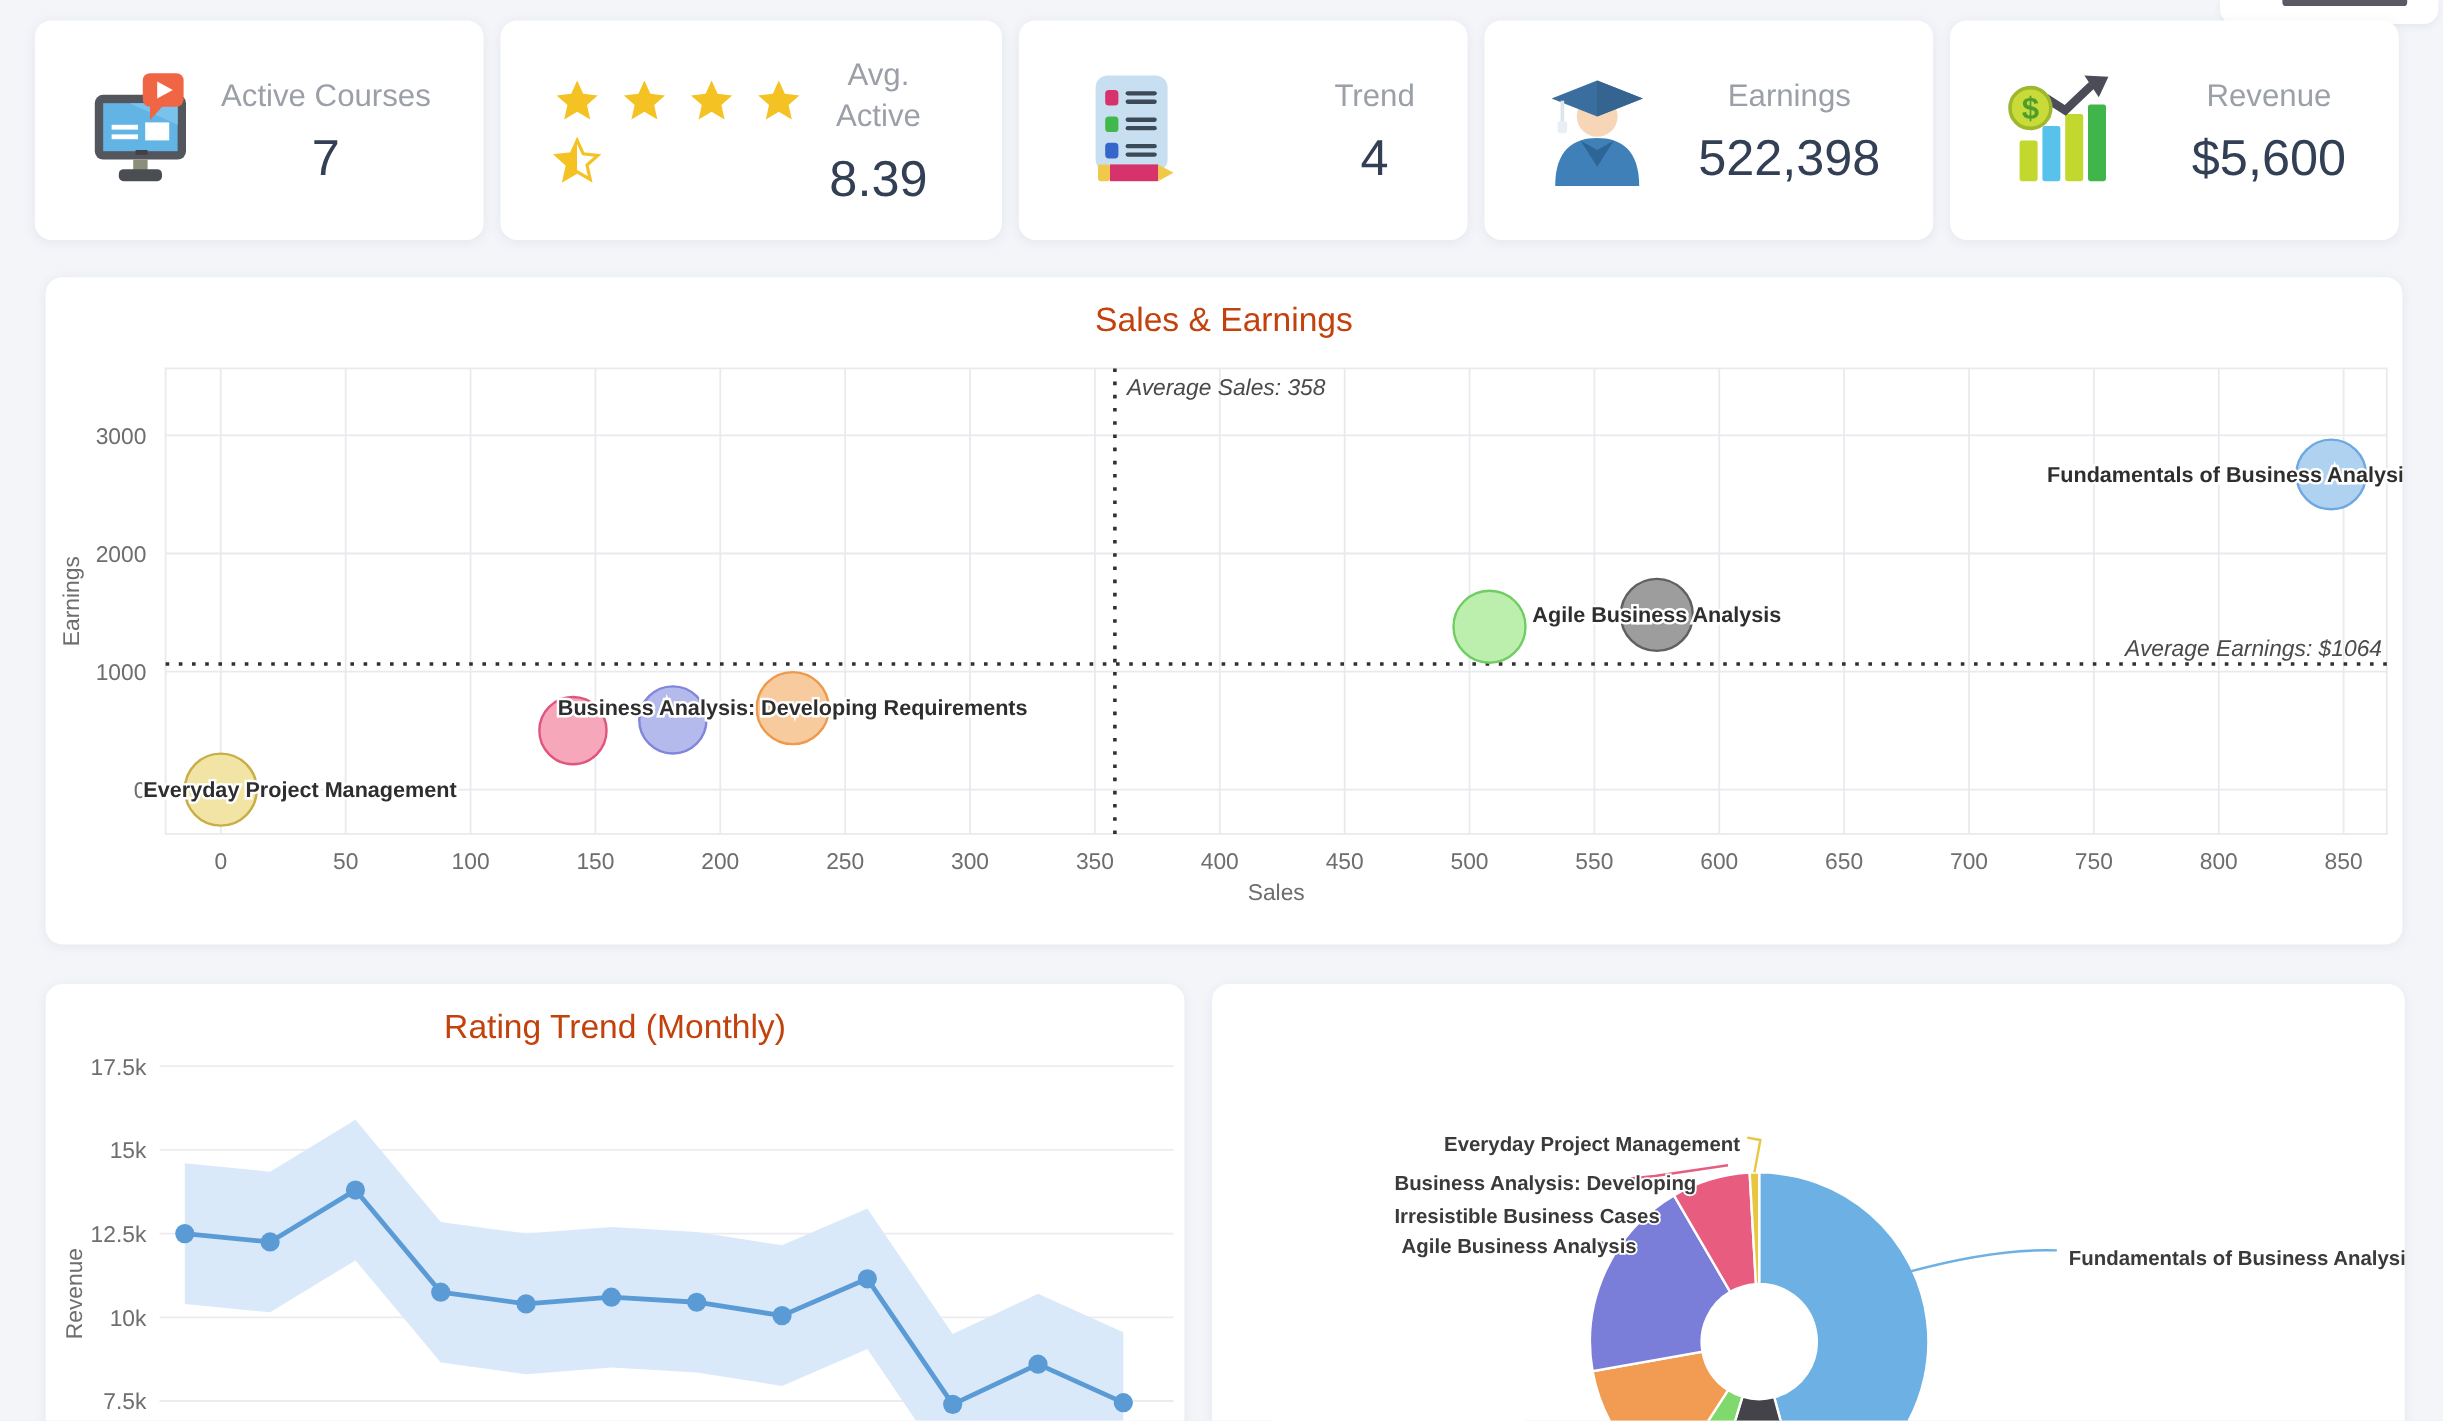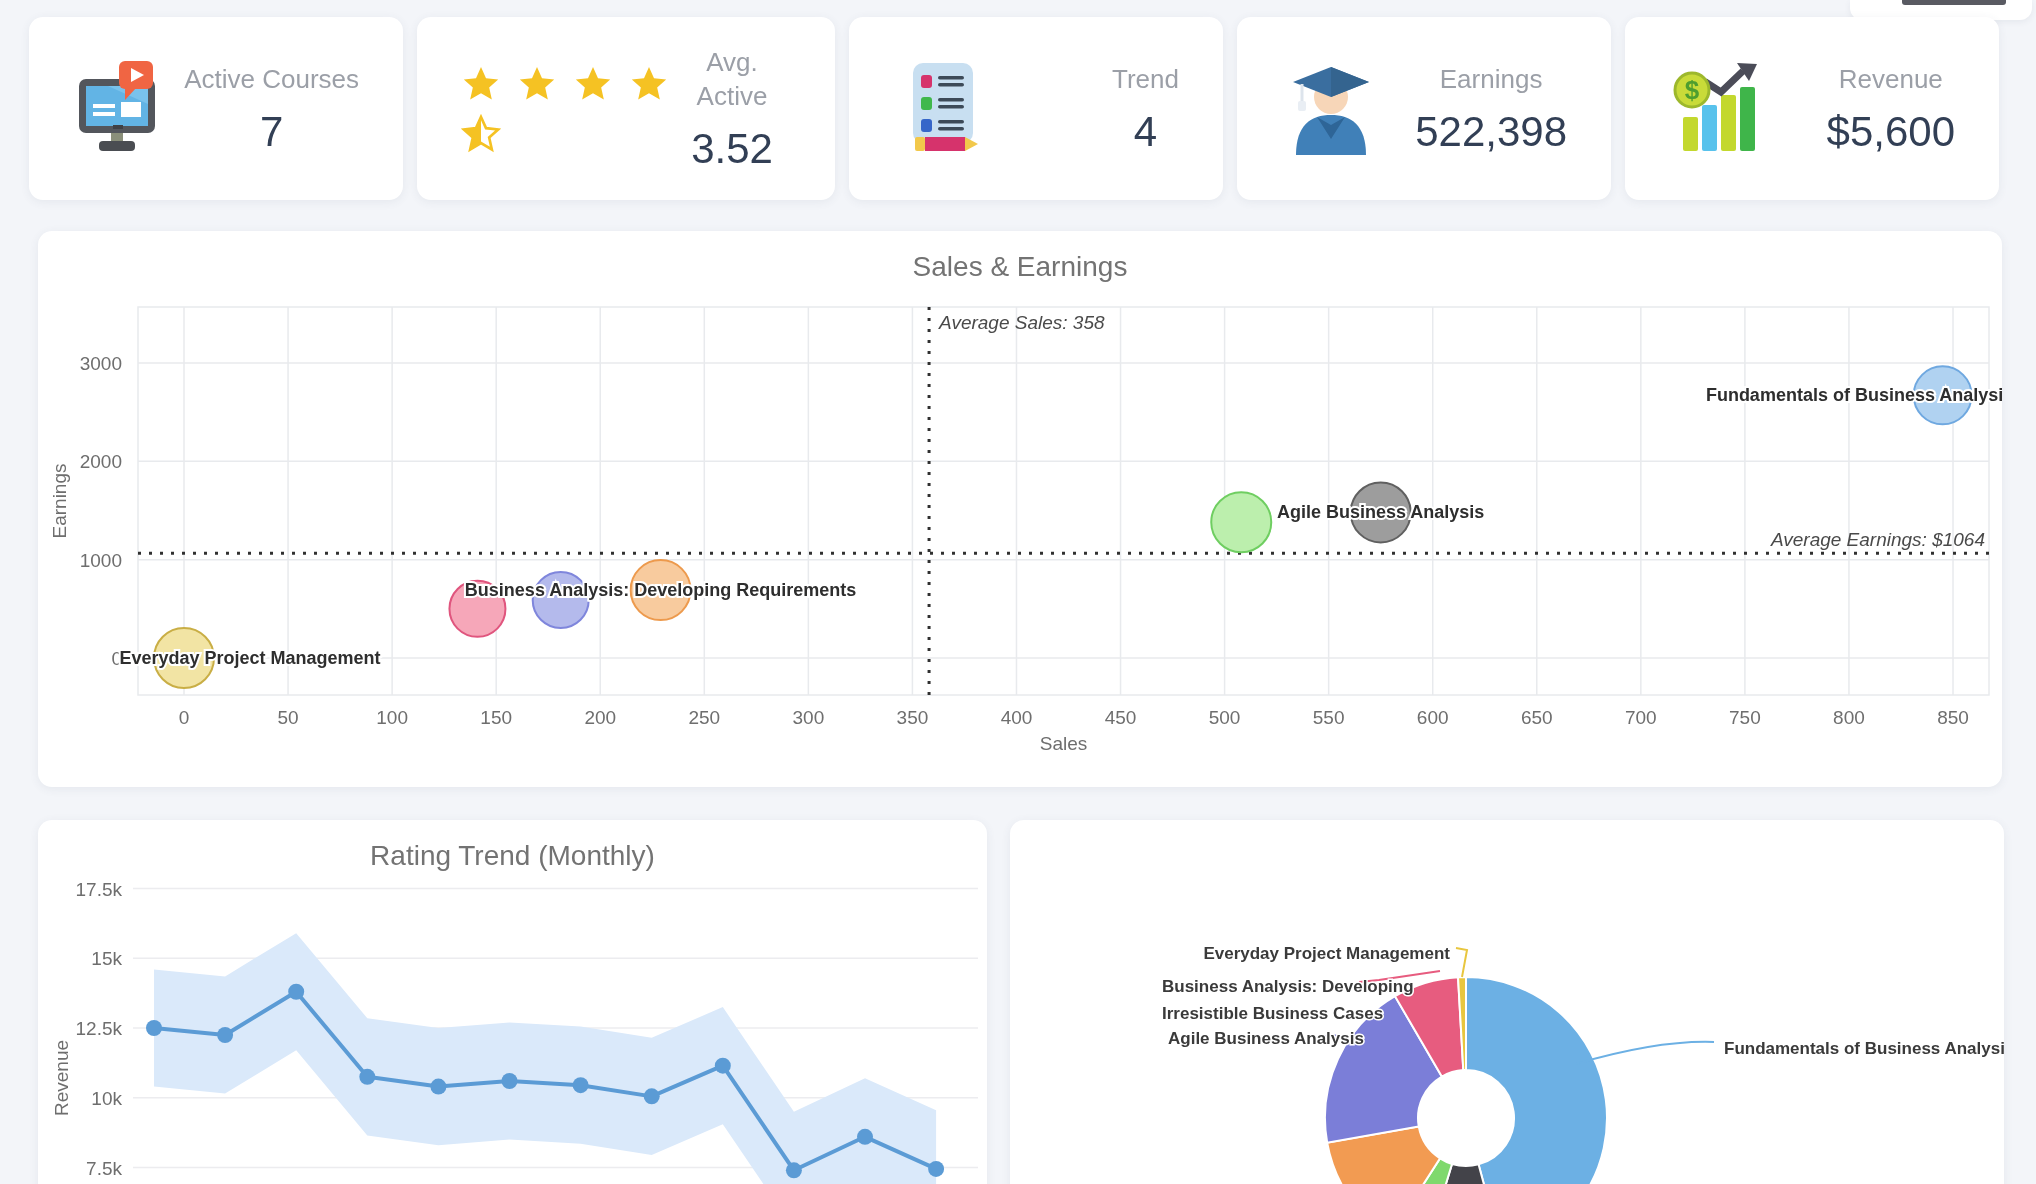--- a/index.html
+++ b/index.html
@@ -19,21 +19,21 @@
              padding:0 26px 0 44px;box-sizing:border-box;}
   .stat-icon{width:100px;height:106px;flex:0 0 auto;display:flex;align-items:center;justify-content:center;}
   .stars-box{width:212px;height:96px;flex:0 0 auto;display:flex;flex-wrap:wrap;
              gap:10px 16px;align-content:center;}
   .stat-text{margin-left:auto;text-align:center;padding-right:18px;}
   .stat-label{font-size:26px;color:#9B9FA7;line-height:34px;}
   .stat-label.narrow{width:118px;}
   .stat-value{font-size:42px;color:#323F55;margin-top:12px;}
   
   .chart-title{position:absolute;top:20px;left:0;width:100%;text-align:center;
-               font-size:28px;color:#737373;}
+               font-size:28px;color:#c2410c;}
   .chart-svg{position:absolute;left:0;top:0;}
   svg text{font-family:"Liberation Sans", sans-serif;}
 </style>
 </head>
 <body>
 
 <div class="screen">
 
   <div class="peek">
     <div class="peek-bar"></div>
@@ -83,21 +83,21 @@
               <linearGradient id="halfGrad" x1="0" y1="0" x2="1" y2="0">
                 <stop offset="50%" stop-color="#F5C223"></stop>
                 <stop offset="50%" stop-color="#FFFFFF"></stop>
               </linearGradient>
             </defs>
             <path d="M12 1.8 L15 8.5 L22.3 9.3 L16.9 14.1 L18.5 21.3 L12 17.5 L5.5 21.3 L7.1 14.1 L1.7 9.3 L9 8.5 Z" fill="url(#halfGrad)" stroke="#F5C223" stroke-width="1.6"></path>
           </svg>
         </div>
       <div class="stat-text">
         <div class="stat-label narrow">Avg. Active</div>
-        <div class="stat-value">3.52</div>
+        <div class="stat-value">8.39</div>
       </div>
     </div>
 
     <div class="stat-card">
       <div class="stat-icon">
         <svg viewBox="0 0 100 100" width="100" height="106">
           <rect x="20" y="4" width="60" height="80" rx="10" fill="#C8DFF1"></rect>
           <rect x="28" y="16" width="11" height="13" rx="3" fill="#D6336C"></rect>
           <rect x="45" y="17" width="26" height="3.6" rx="1.8" fill="#3C4A58"></rect>
           <rect x="45" y="24" width="26" height="3.6" rx="1.8" fill="#3C4A58"></rect>

